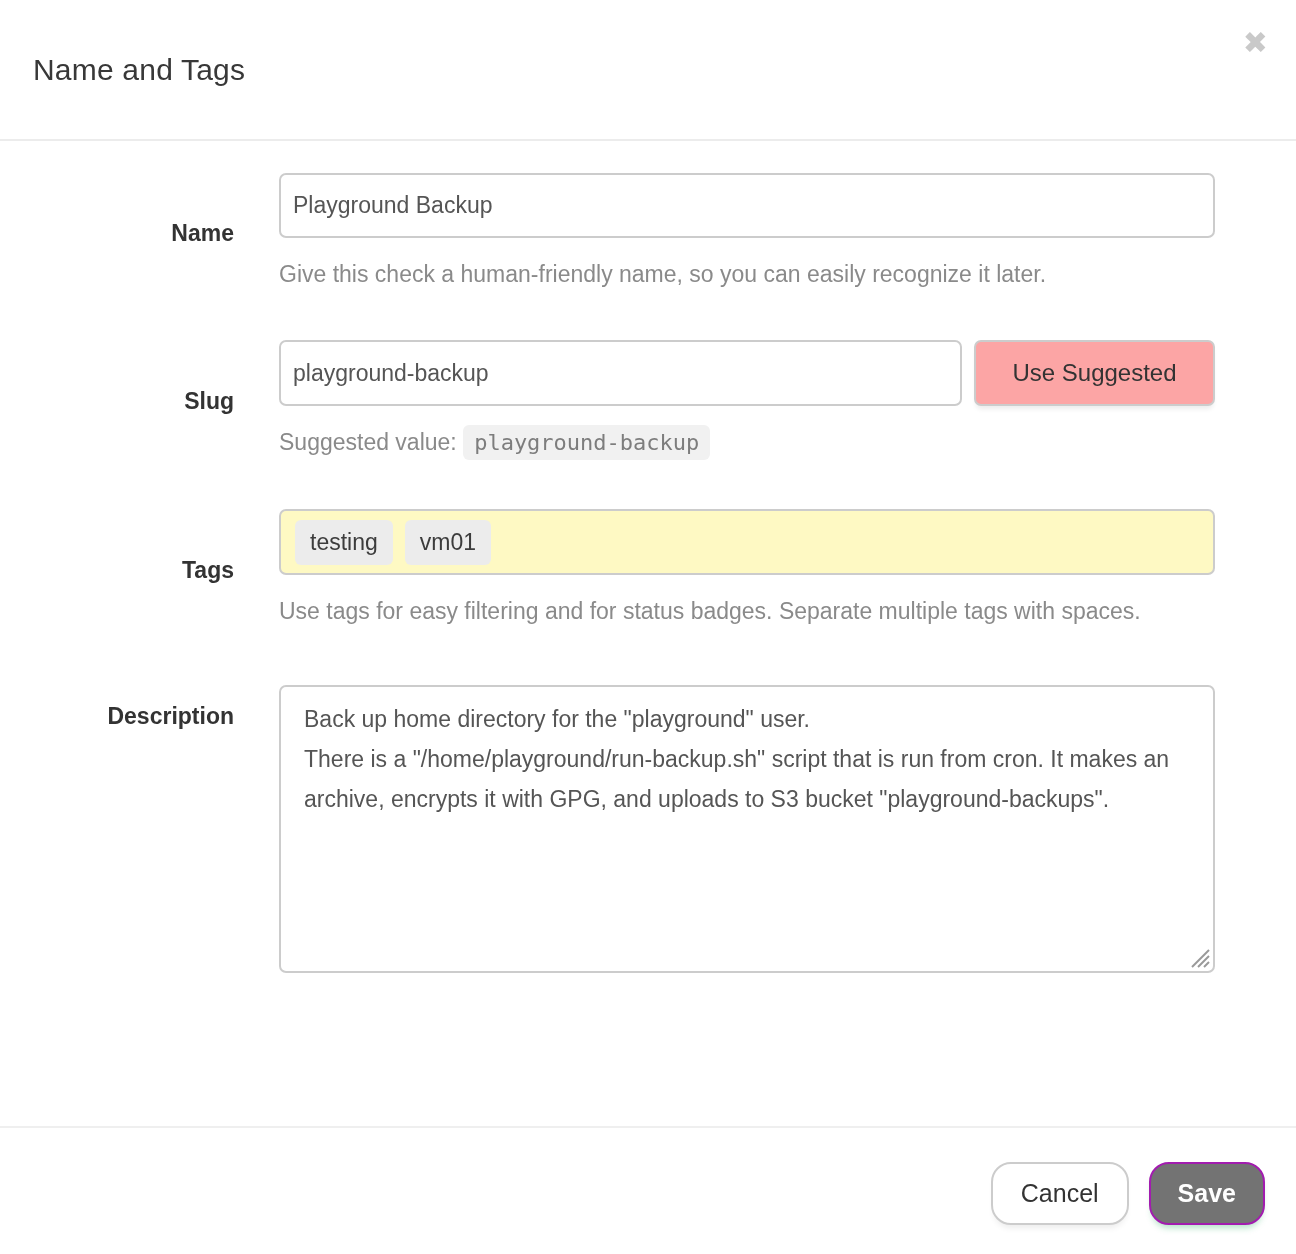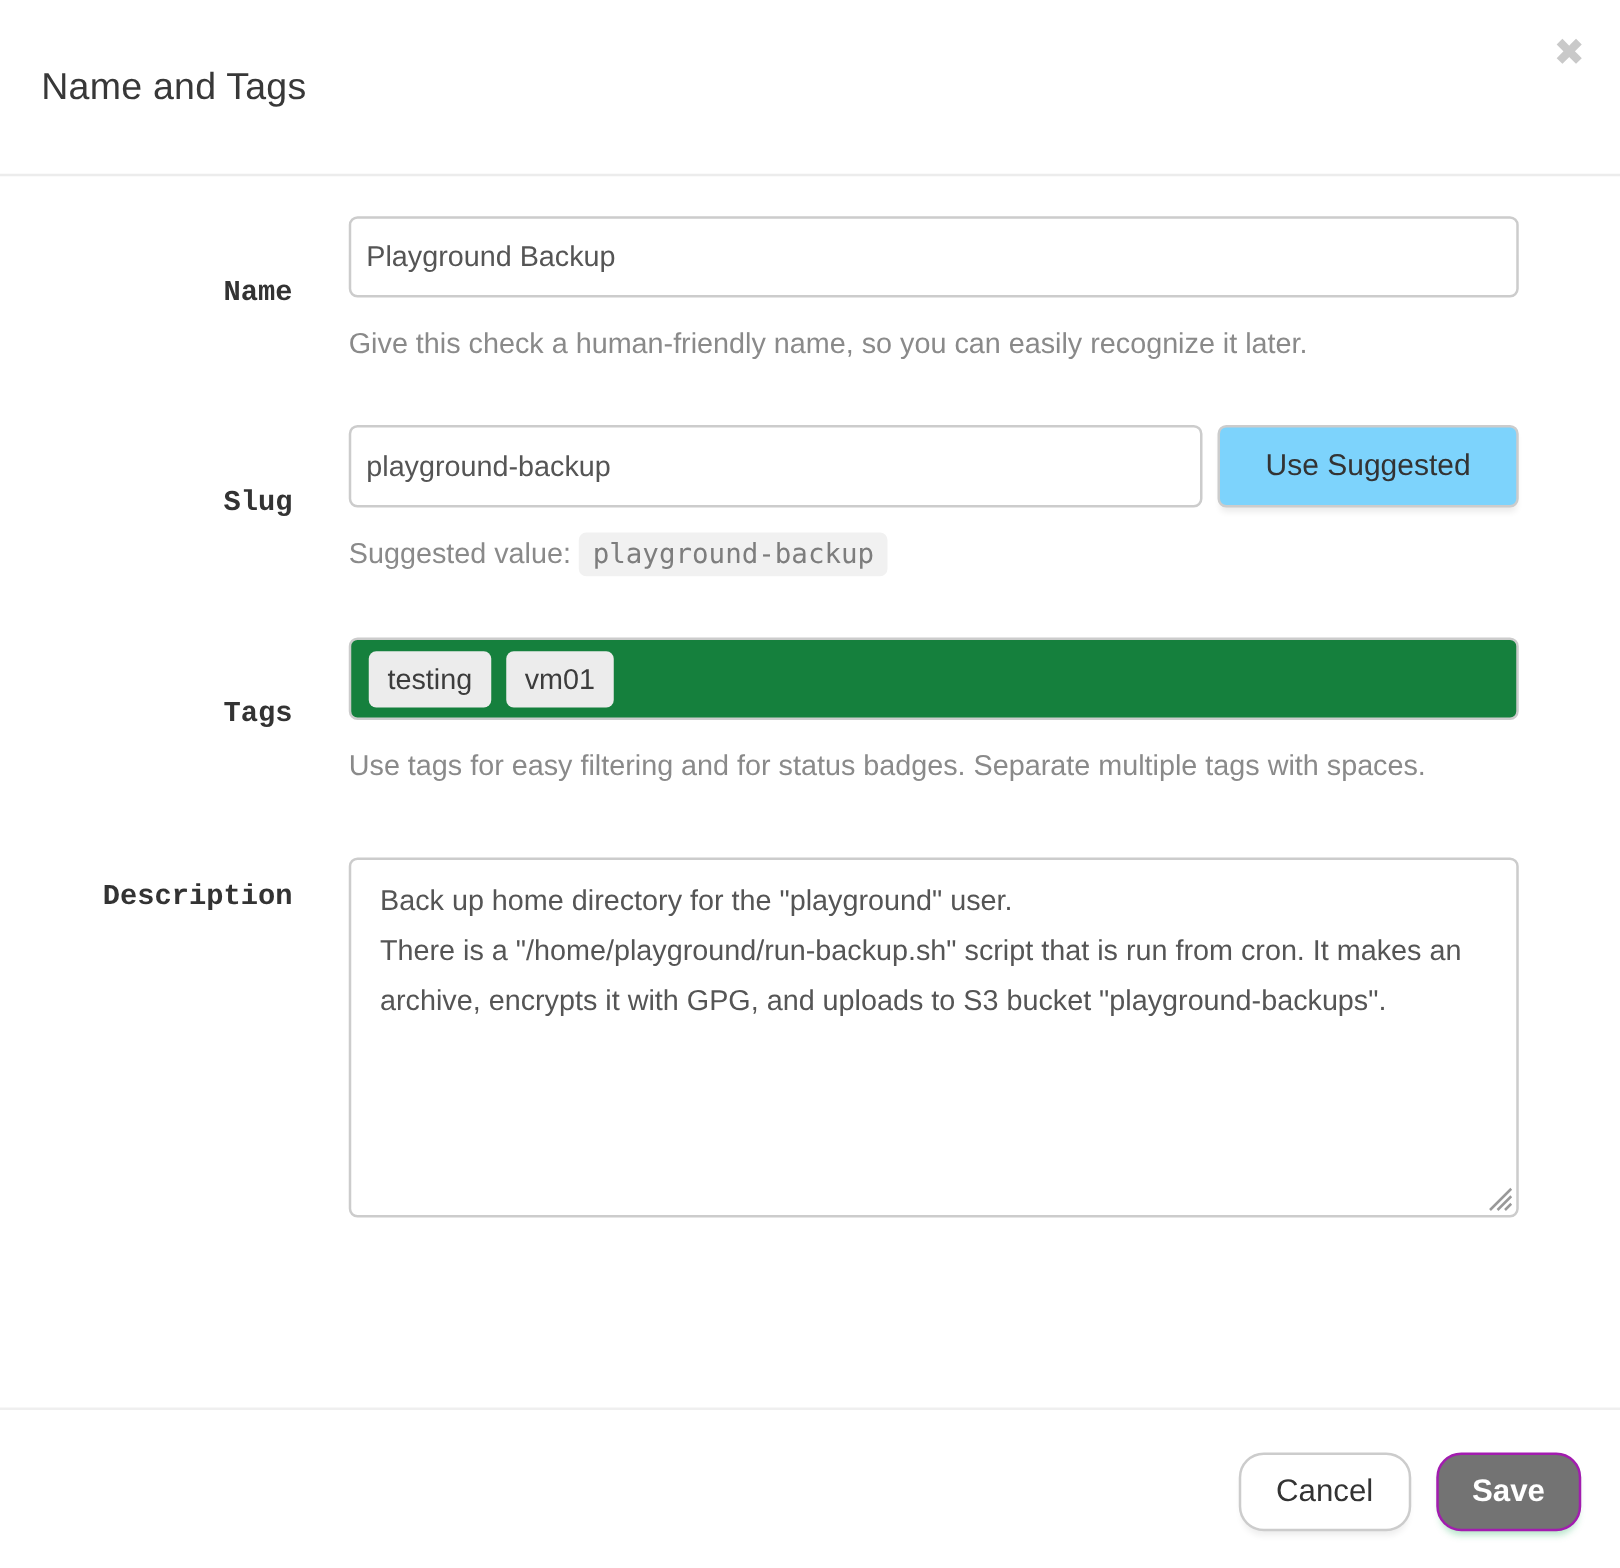--- a/index.html
+++ b/index.html
@@ -34,59 +34,58 @@
     display: grid;
     grid-template-columns: 246px 936px;
     margin-bottom: 46px;
   }
   .form-group.tags-group { margin-bottom: 54px; }
   .form-group.desc-group { margin-bottom: 0; }
   .ctl-label {
     text-align: right; padding-right: 45px;
     font-weight: bold; font-size: 23px; color: #333;
     align-self: center;
-    font-family: Liberation Mono, monospace;
   }
   .desc-group .ctl-label { align-self: start; margin-top: 18px; }
 
   .text-input {
     width: 100%; height: 65px;
     border: 2px solid #ccc; border-radius: 7px;
     padding: 0 12px; font-size: 23px; color: #555;
     font-family: "Liberation Sans", sans-serif;
     background: #fff; outline: none;
   }
   .help-block {
     margin-top: 16px; font-size: 23px; line-height: 40px; color: #8a8a8a;
   }
 
   
   .slug-row { display: flex; height: 66px; }
   .slug-row .text-input { flex: 0 0 683px; height: 66px; }
   .use-suggested-btn {
     flex: 1 1 auto; margin-left: 12px; height: 66px;
-    background: #7dd3fc; border: 2px solid #ccc; border-radius: 7px;
+    background: #fca5a5; border: 2px solid #ccc; border-radius: 7px;
     font-size: 24px; color: #333; cursor: pointer;
     font-family: "Liberation Sans", sans-serif;
     box-shadow: 0 5px 5px -2px rgba(0,0,0,0.08);
   }
   .suggested-line { margin-top: 16px; font-size: 23px; line-height: 40px; color: #8a8a8a; }
   .suggested-line code {
     font-family: "DejaVu Sans Mono", monospace;
     font-size: 22px; color: #7d7d7d;
     background: #f1f1f1; border-radius: 6px;
     padding: 5px 11px;
   }
 
   
   .tags-box {
     width: 100%; height: 66px;
     border: 2px solid #ccc; border-radius: 7px;
     display: flex; align-items: center;
-    padding: 0 14px; background: #15803d;
+    padding: 0 14px; background: #fef9c3;
   }
   .tag-chip {
     display: inline-block;
     background: #ececec; color: #3c3c3c;
     font-size: 23px; line-height: 1;
     padding: 11px 15px; border-radius: 6px;
     margin-right: 12px;
   }
 
   

